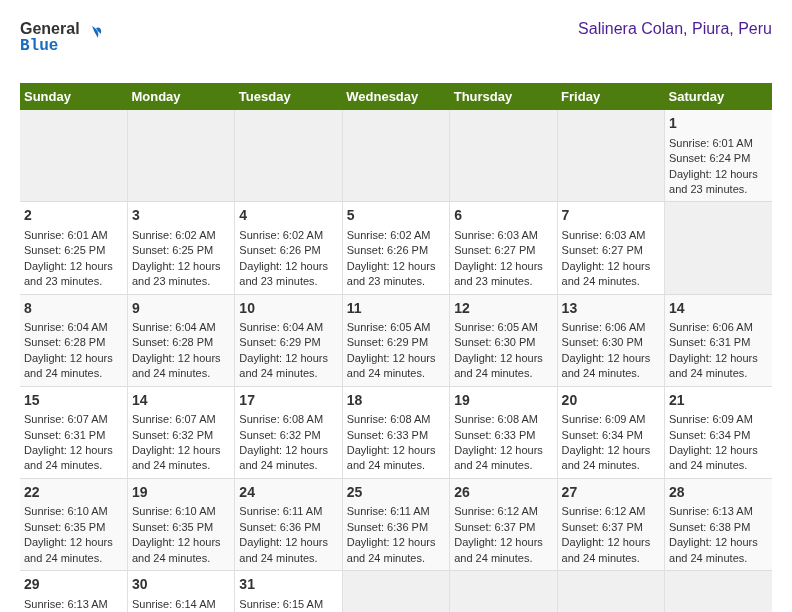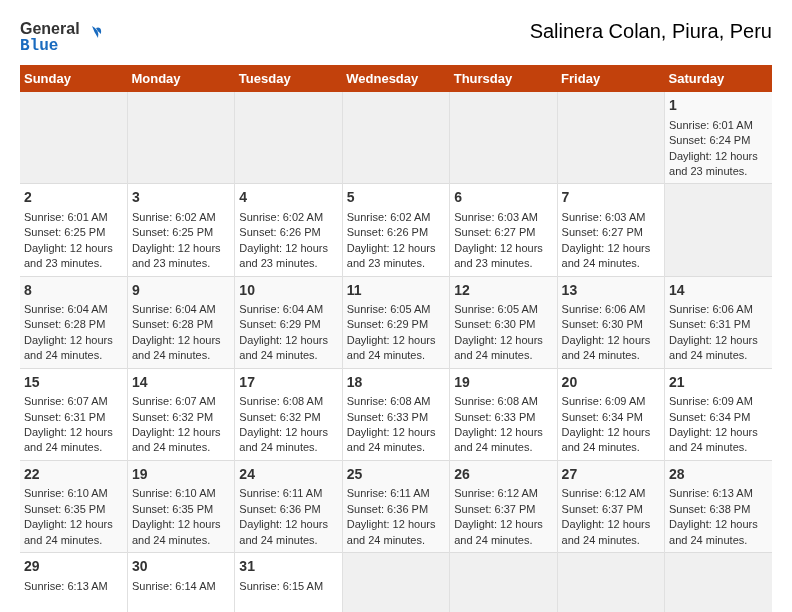--- a/index.html
+++ b/index.html
@@ -7,48 +7,48 @@
       font-family: Arial, sans-serif;
       background: #fff;
       width: 792px;
       min-height: 612px;
       padding: 20px;
     }
     .header {
       display: flex;
       justify-content: space-between;
       align-items: flex-start;
-      margin-bottom: 10px;
+      margin-bottom: 28px;
     }
     .logo {
       display: flex;
       align-items: center;
       gap: 4px;
     }
     .title-block {
       text-align: right;
     }
     .title-block h1 {
       font-size: 32px;
       font-weight: bold;
       color: #333;
     }
     .title-block h2 {
-      font-size: 20px;
+      font-size: 16px;
       font-weight: normal;
-      color: #000000;
+      color: #4c1d95;
       text-align: center;
     }
     table {
       width: 100%;
       border-collapse: collapse;
       font-size: 11px;
     }
     thead tr th {
-      background-color: #c2410c;
+      background-color: #4d7c0f;
       color: white;
       padding: 6px 4px;
       text-align: left;
       font-size: 13px;
       font-weight: bold;
     }
     tbody tr {
       border-bottom: 1px solid #ddd;
     }
     tbody tr:nth-child(odd) {

